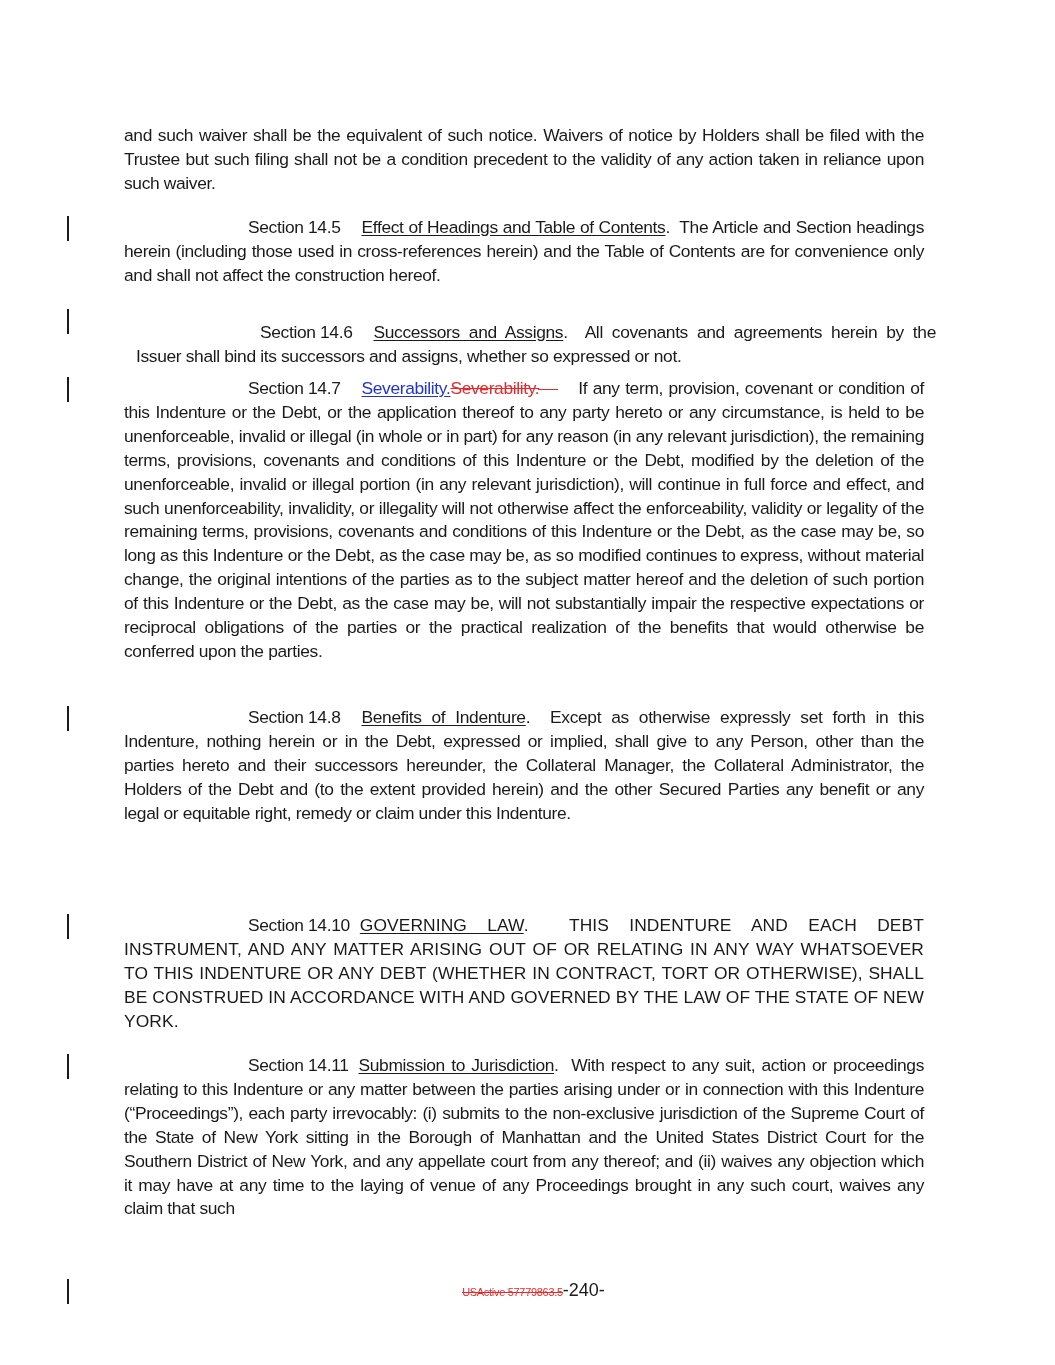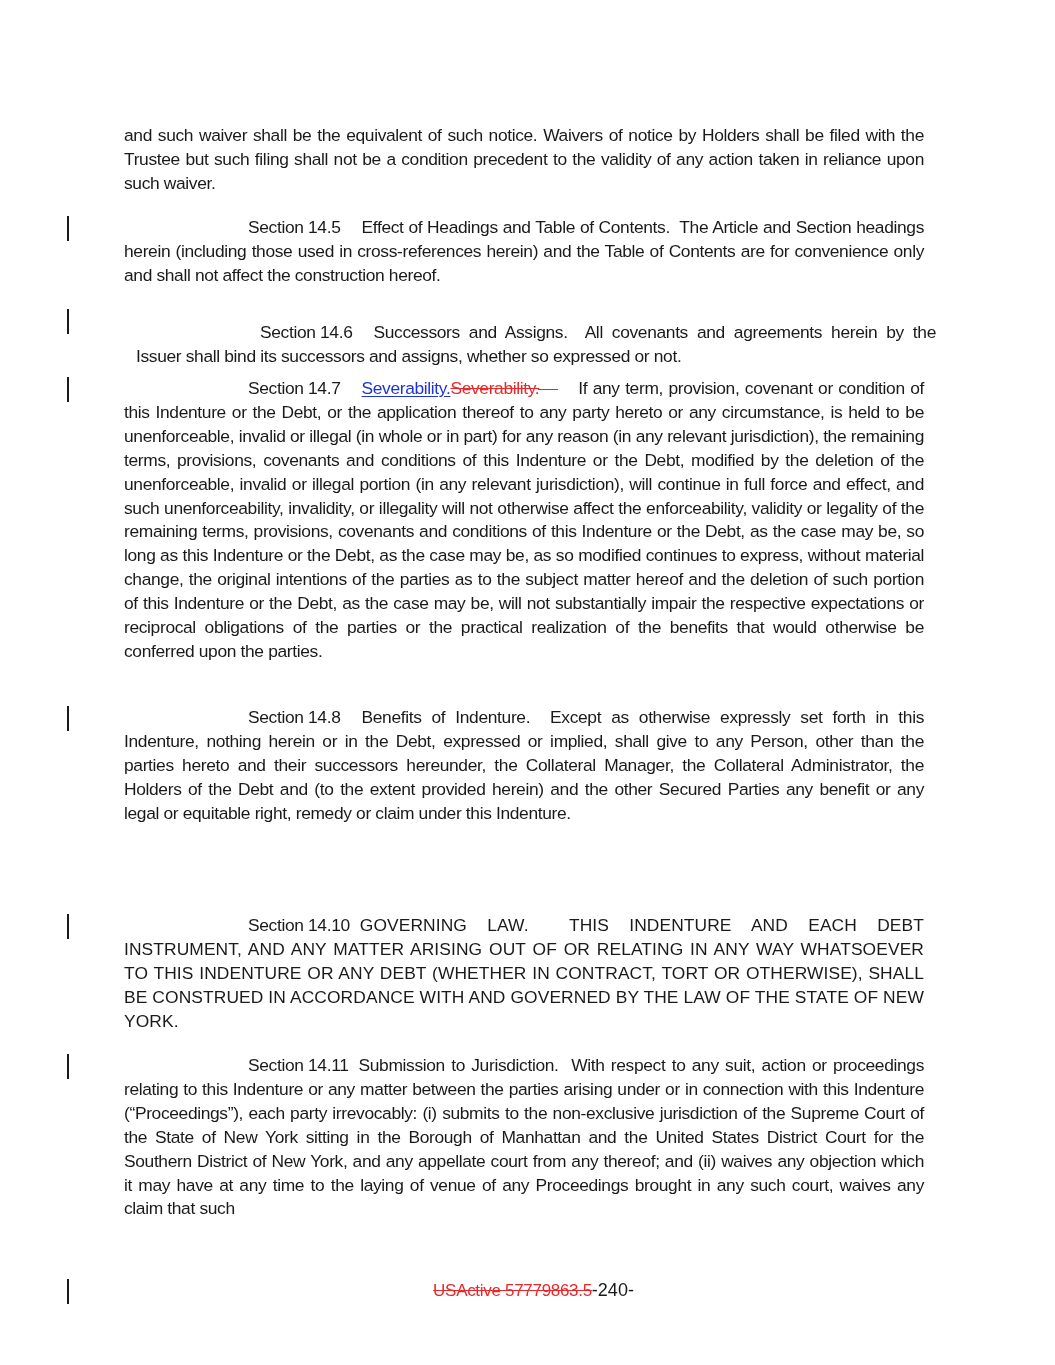--- a/index.html
+++ b/index.html
@@ -11,28 +11,28 @@
   .page { position: absolute; left: 0; top: 0; width: 1055px; height: 1012px; }
   .para {
     position: absolute; left: 124px; width: 800px;
     font-size: 17.4px; line-height: 23.9px;
     text-align: justify; letter-spacing: -0.35px;
     font-stretch: condensed;
   }
   .para .ind { display: inline-block; width: 124px; }
   .sec-num { display: inline-block; }
   .gap { display: inline-block; width: 21px; }
-  .heading { text-underline-offset: 2px; }
+  .heading { text-decoration: underline; text-underline-offset: 2px; }
   .ins { color: #1f33d6; text-decoration: underline; text-underline-offset: 2px; }
   .del { color: #e8292b; text-decoration: line-through; }
   .del-tail { display: inline-block; width: 20px; height: 1px; background: #e8292b; vertical-align: middle; margin-left: -1px; margin-right: 20px; }
   .changebar { position: absolute; left: 67px; width: 1.5px; height: 25px; background: #1a1a1a; }
   .caps { letter-spacing: 0.1px; }
   .footer { position: absolute; top: 1280px; left: 0; width: 1055px; text-align: center; }
-  .footer .doc-id { color: #e8292b; text-decoration: line-through; font-size: 17px; letter-spacing: -0.3px; padding-left: 12px; }
+  .footer .doc-id { color: #e8292b; text-decoration: line-through; font-size: 11px; letter-spacing: -0.3px; padding-left: 12px; }
   .footer .page-num { font-size: 18px; color: #1a1a1a; }
 </style>
 </head>
 <body>
 
 <div class="page">
 
   <p class="para" style="top:124px; margin:0;">and such waiver shall be the equivalent of such notice.  Waivers of notice by Holders shall be filed with the Trustee but such filing shall not be a condition precedent to the validity of any action taken in reliance upon such waiver.</p>
 
   <div class="changebar" style="top:216px;"></div>

